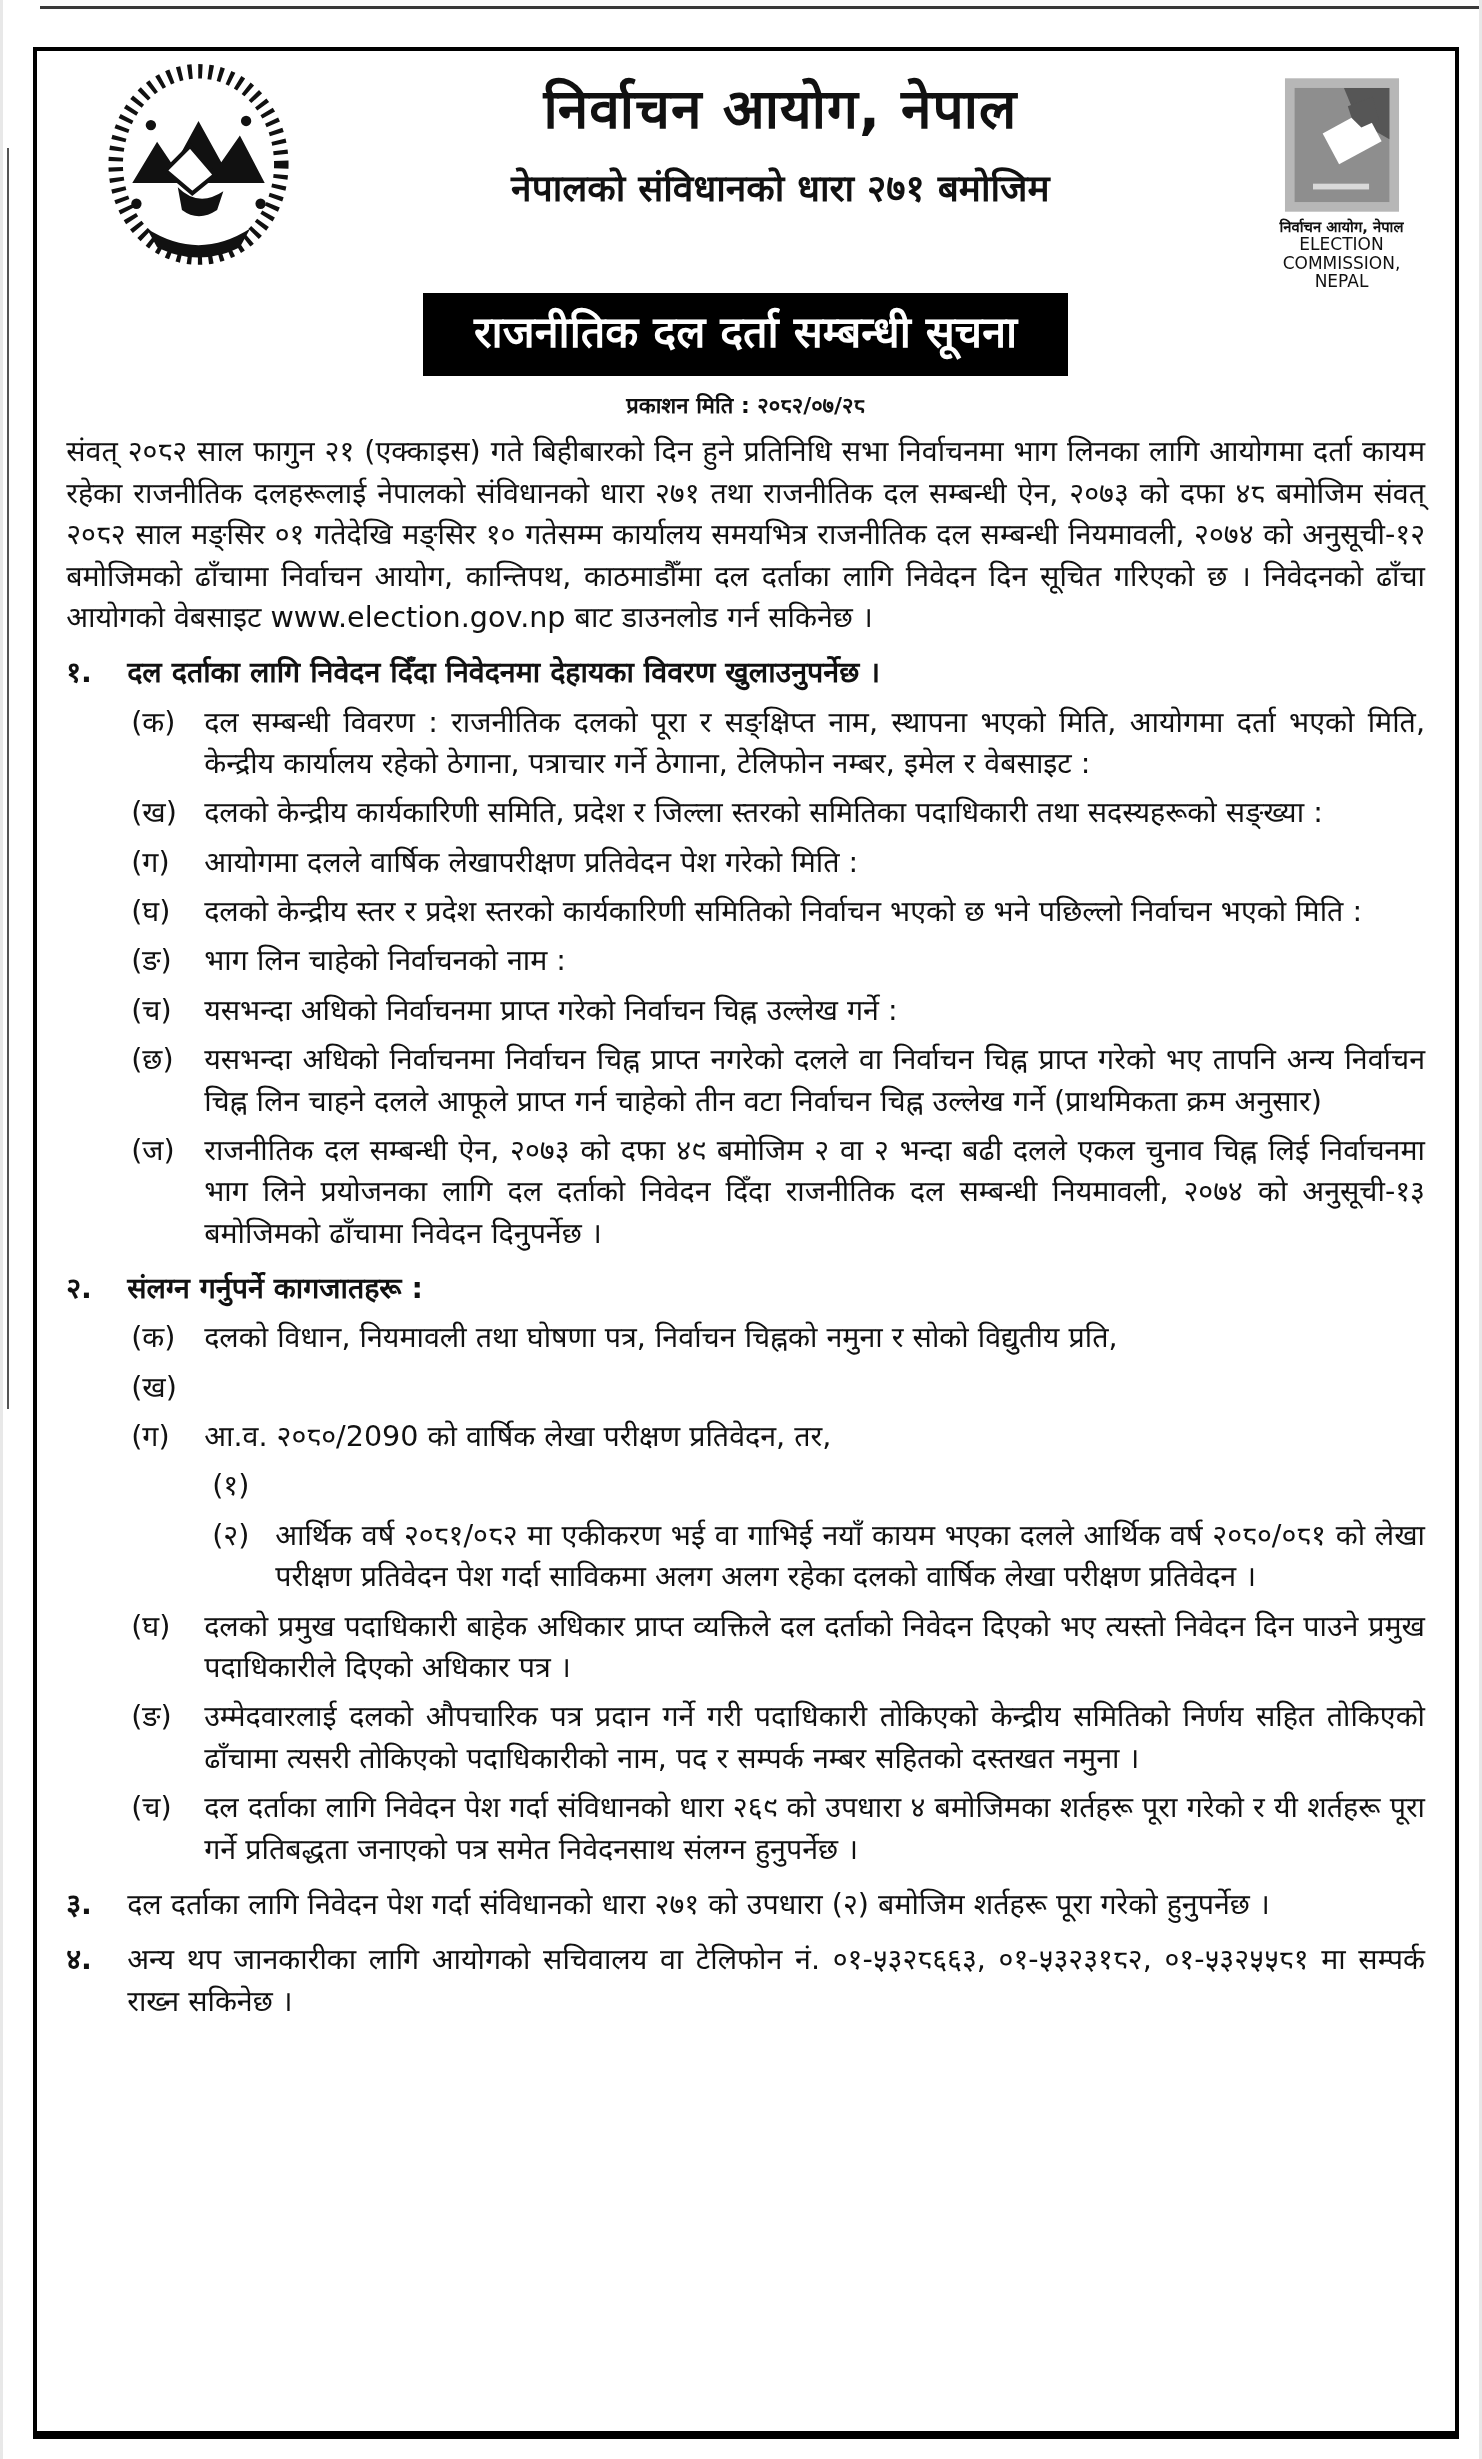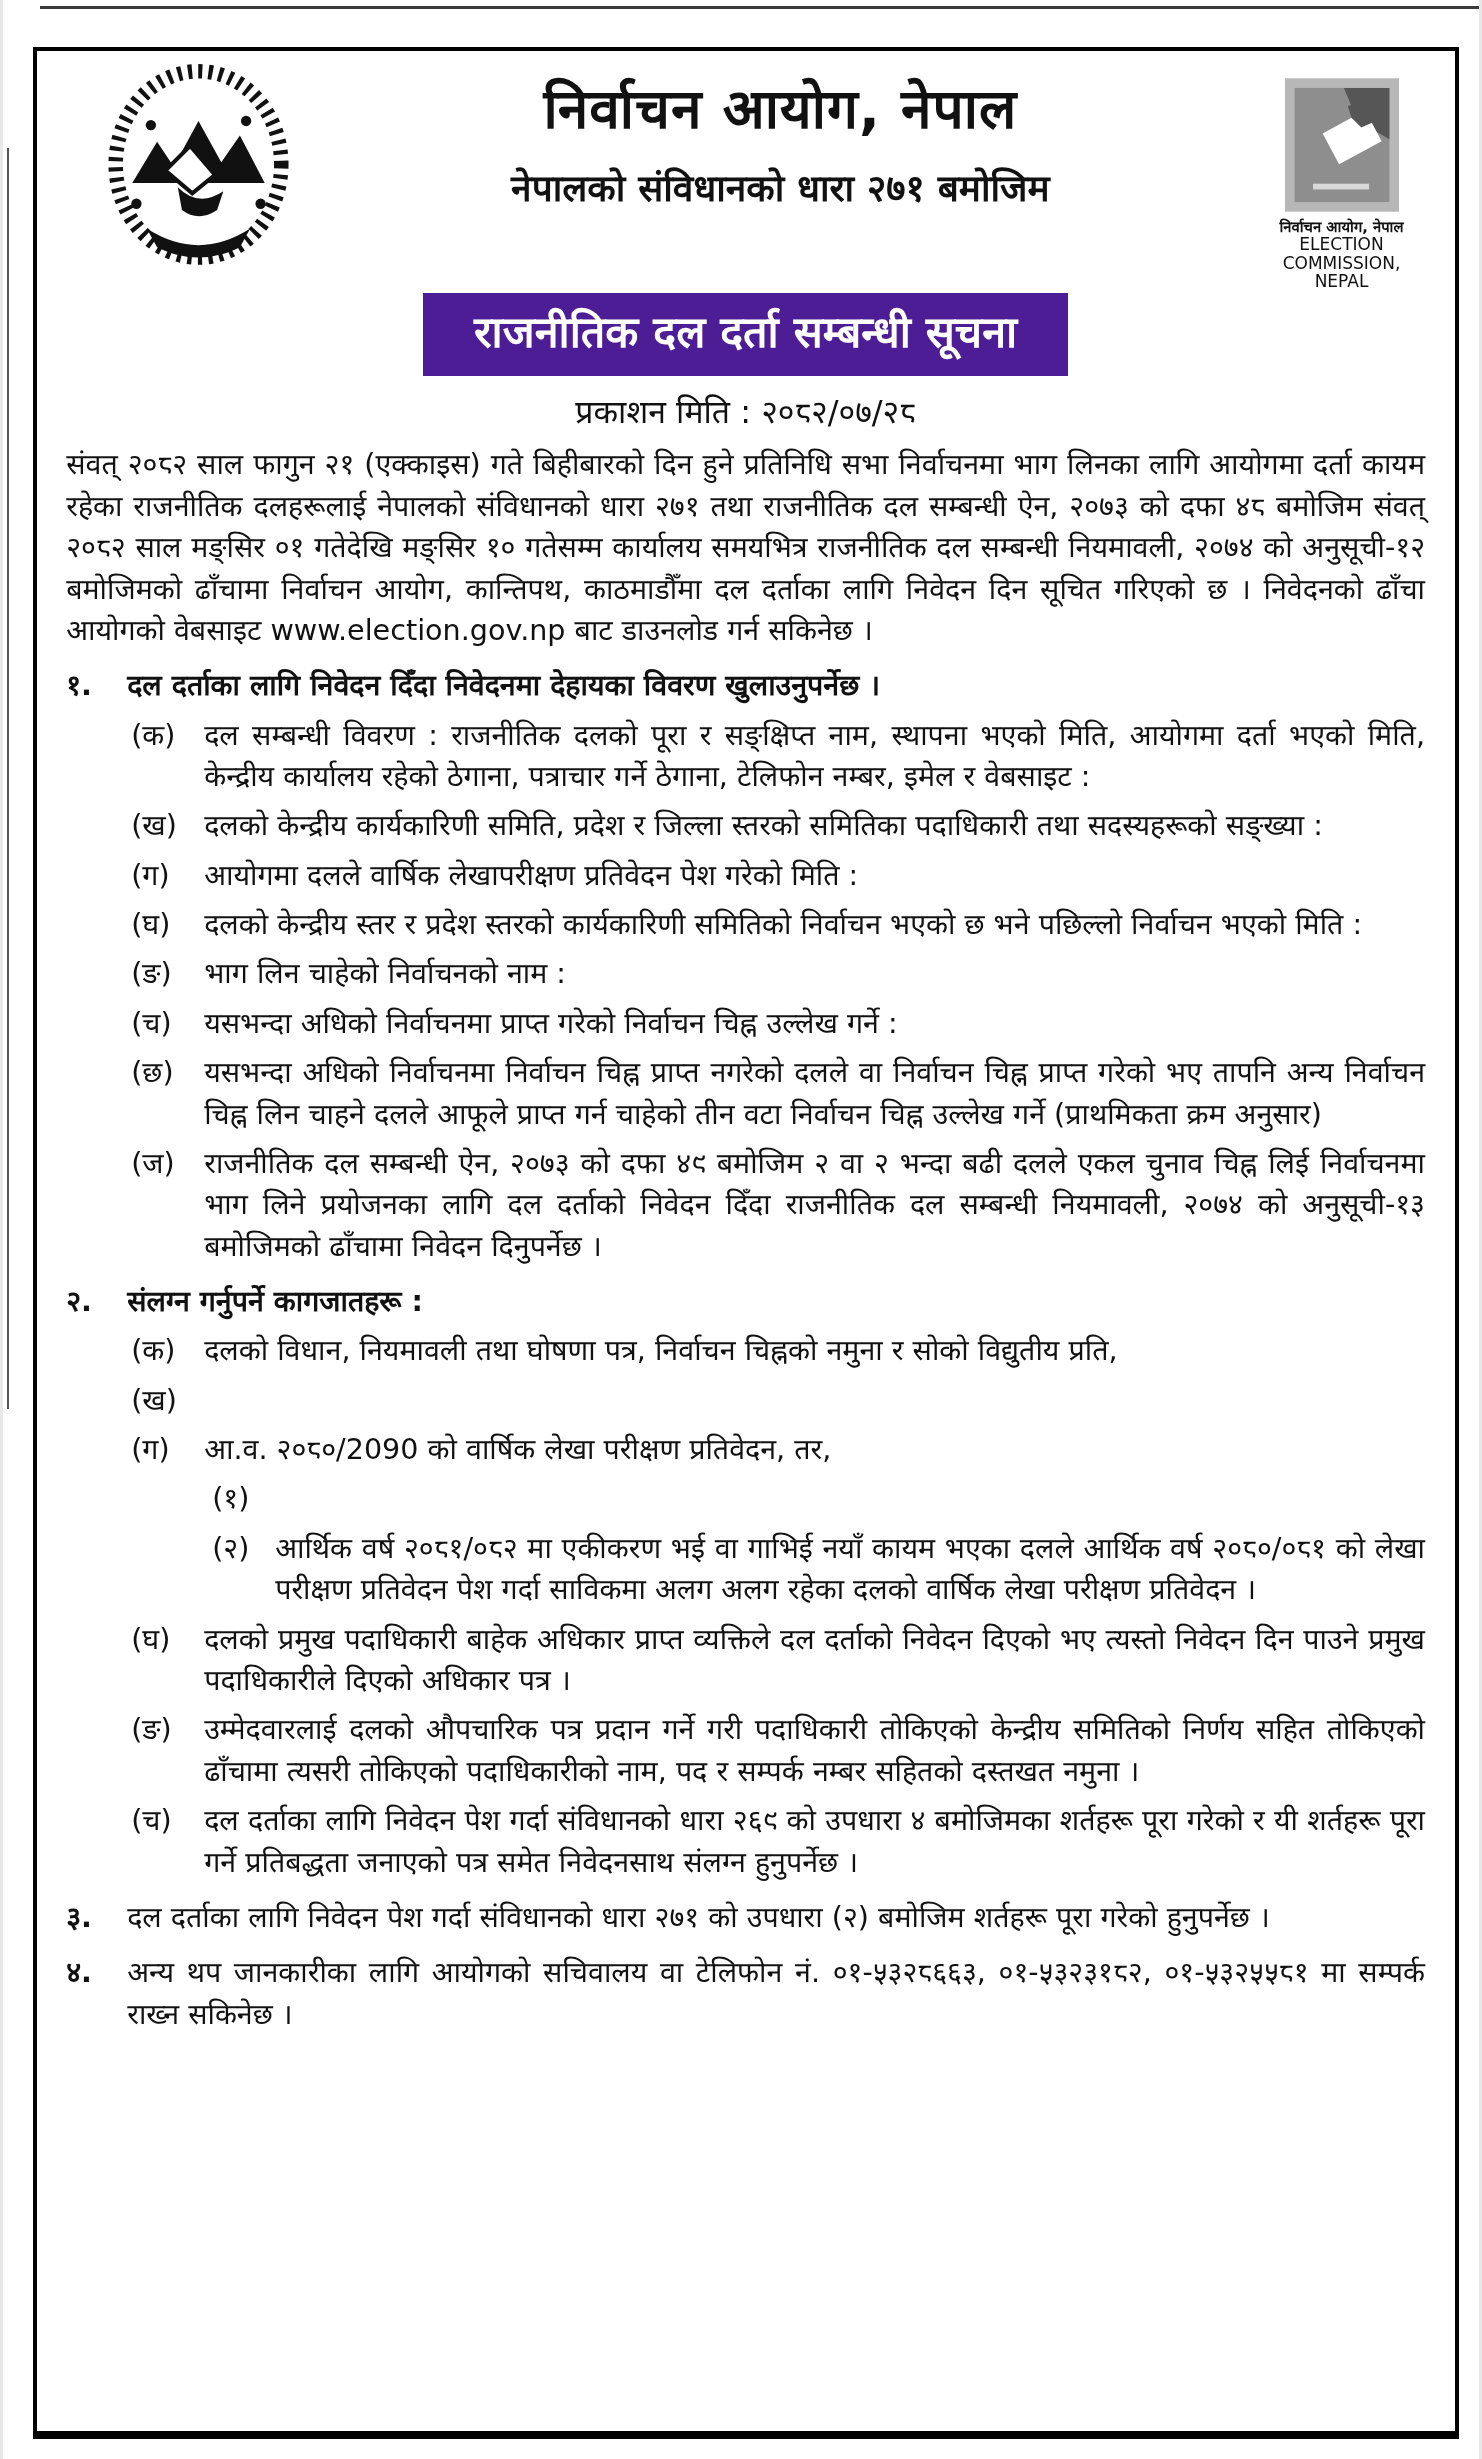--- a/index.html
+++ b/index.html
@@ -19,24 +19,24 @@
   .emblem {flex:none; width:209px; height:207px; margin-left:27.6px;}
   .hdr-center {flex:1; text-align:center; padding-top:5.9px;}
   .org-title {font-size:55px; font-weight:700; letter-spacing:1px;}
   .sub1 {font-size:37px; font-weight:700; margin-top:17.7px;}
   .sub2 {font-size:37px; font-weight:700; margin-top:11.8px;}
   .ec-logo-wrap {flex:none; width:167px; text-align:center; margin-top:13.8px;}
   .ec-logo {width:116px; height:136px;}
   .ec-cap1 {font-size:14.8px; font-weight:700; line-height:1.1; margin-top:2px;}
   .ec-cap2 {font-size:17px; font-weight:400; line-height:1.1;}
   .banner {
-    margin:2px auto 0 auto; width:fit-content; background:#4c1d95; color:#fff;
+    margin:2px auto 0 auto; width:fit-content; background:#000000; color:#fff;
     font-size:43px; font-weight:700; padding:7.9px 51px 15.8px 51px; text-align:left;
   }
-  .pub-date {text-align:center; font-size:32px; font-weight:400; margin-top:13.8px;}
+  .pub-date {text-align:center; font-size:22px; font-weight:700; margin-top:13.8px;}
   .body-text {font-size:28.6px; line-height:1.45;}
   .intro {text-align:justify; margin-top:11.8px;}
   .sec {margin-top:13.8px;}
   .sec-head {display:flex; margin-top:9.9px;}
   .sec-num {flex:none; width:61px; font-weight:700;}
   .sec-title {flex:1; font-weight:700; text-align:justify;}
   .sec-text {flex:1; text-align:justify;}
   .item {display:flex; padding-left:65px; margin-top:7.9px;}
   .ilabel {flex:none; width:73px;}
   .itext {flex:1; text-align:justify;}

